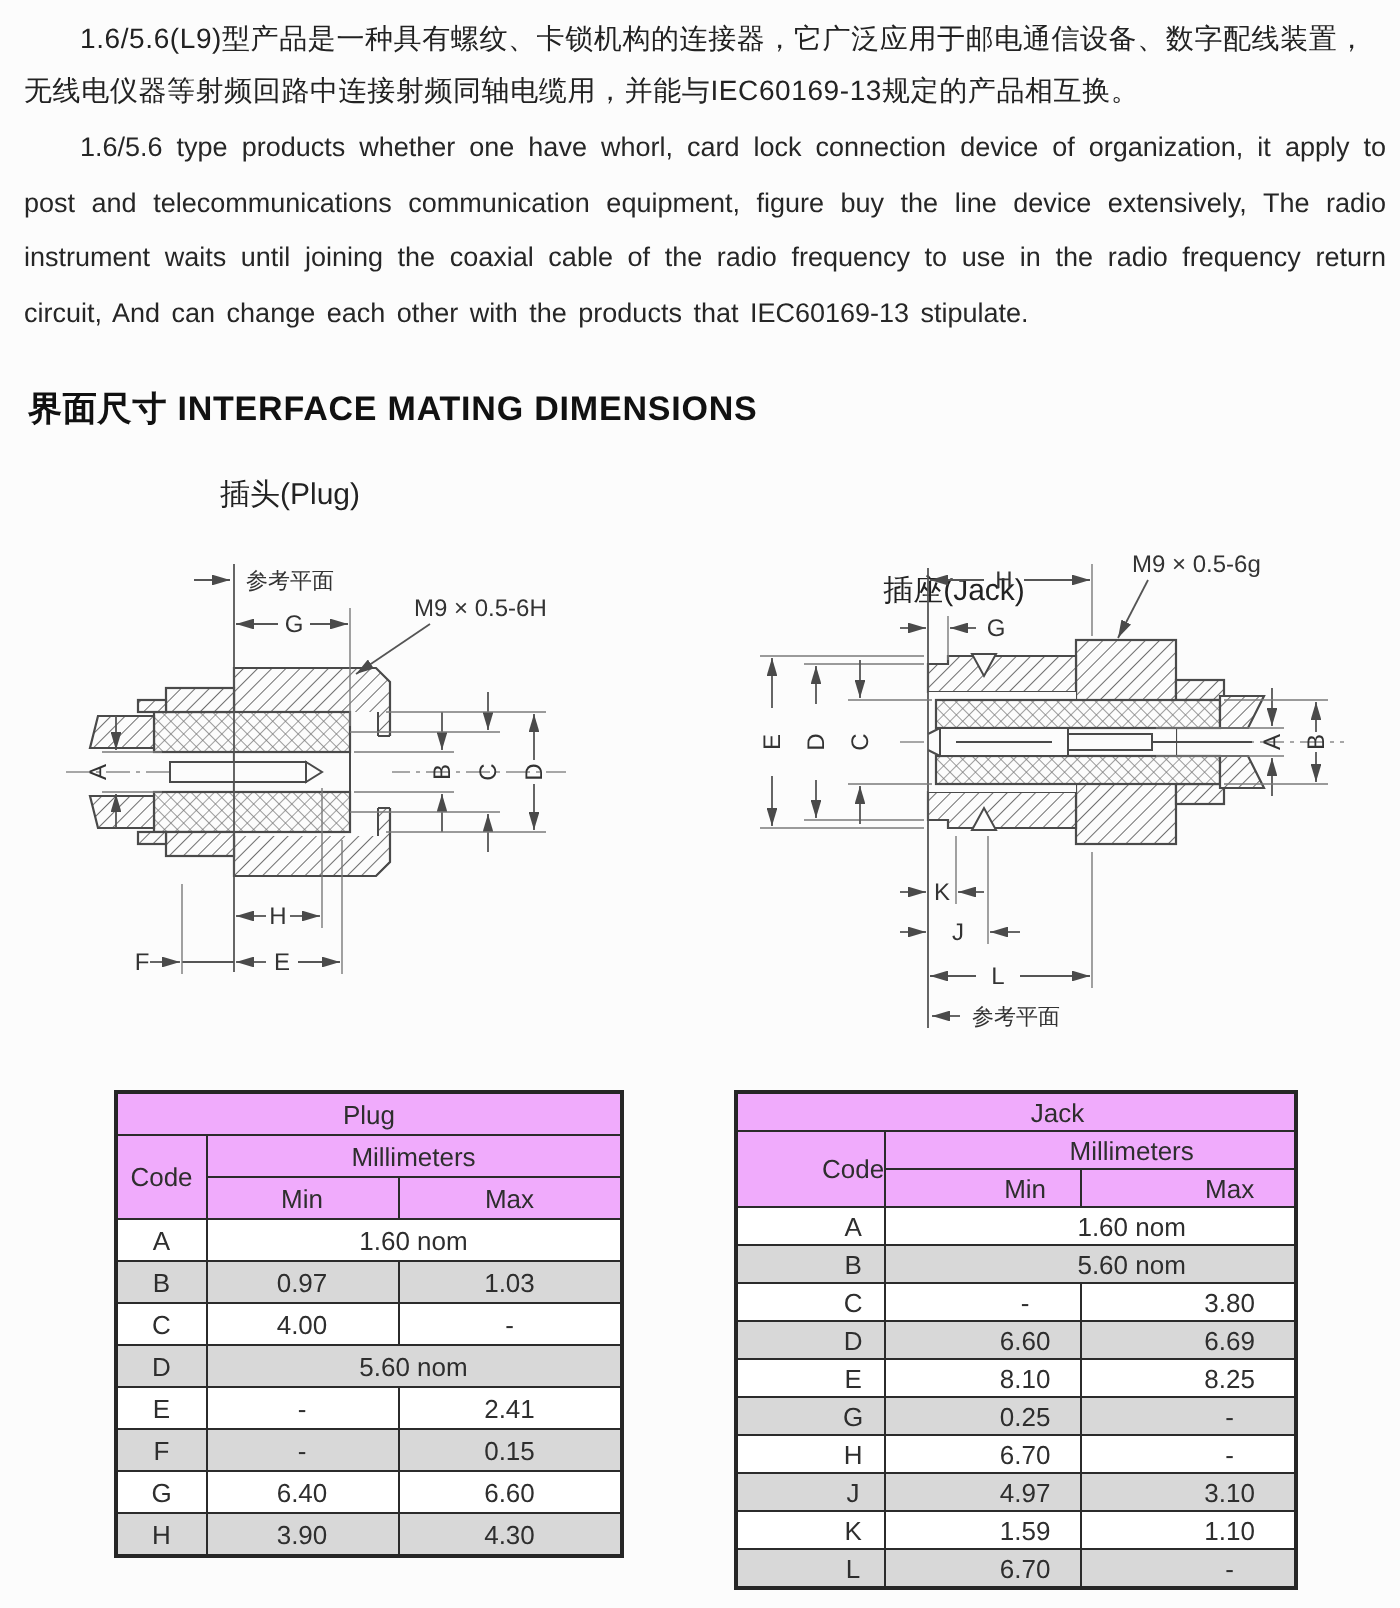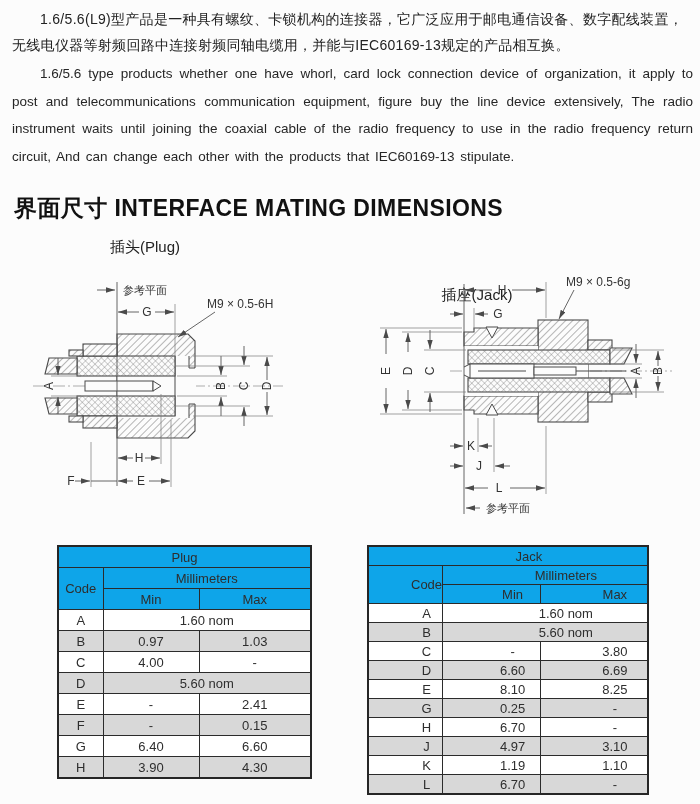--- a/index.html
+++ b/index.html
@@ -5,21 +5,21 @@
   html,body{margin:0;padding:0;}
   body{
     width:700px;height:804px;position:relative;
     background:#fcfcfc;color:#1f1f1f;
     font-family:"Liberation Sans","DejaVu Sans",sans-serif;
     overflow:hidden;
   }
   .para{position:absolute;margin:0;color:#222;}
   .para-zh{top:6px;left:12px;width:680px;font-size:14px;line-height:26px;text-indent:28px;letter-spacing:.3px;}
   .para-en{top:60px;left:12px;width:681px;font-size:13.5px;line-height:27.5px;text-indent:28px;text-align:justify;word-spacing:2px;color:#262626;}
-  .section-title{position:absolute;top:193px;left:14px;margin:0;font-size:23px;font-weight:bold;color:#111;letter-spacing:.4px;}
+  .section-title{position:absolute;top:193px;left:14px;margin:0;font-size:17px;font-weight:bold;color:#111;letter-spacing:.4px;}
   .caption{position:absolute;top:238px;width:160px;text-align:center;font-size:15px;color:#222;}
   .caption-plug{left:65px;}
   .caption-jack{left:397px;margin-top:48px;}
   .drawing{position:absolute;top:268px;width:330px;height:268px;}
   .drawing-plug{left:25px;}
   .drawing-jack{left:370px;}
 
   
   .part{stroke:#4a4a4a;stroke-width:1.1;}
   .wpart{fill:#fcfcfc;stroke:#4a4a4a;stroke-width:1;}
@@ -31,21 +31,21 @@
   .dt{font-size:12px;fill:#333;}
   .dtc{font-size:11px;fill:#333;}
 
   
   .dim-table{position:absolute;border-collapse:collapse;table-layout:fixed;background:#fff;border:2px solid #262626;}
   .dim-table td{border:1px solid #2b2b2b;text-align:center;vertical-align:middle;font-size:13px;color:#2e2e2e;padding:0;}
   .plug-table{left:57px;top:545px;}
   .plug-table td{height:20px;}
   .jack-table{left:367px;top:545px;}
   .jack-table td{height:18px;padding-left:42px;}
-  .dim-table tr.hdr td{background:#0ea5e9;margin-left:27px;}
+  .dim-table tr.hdr td{background:#f0abfc;margin-left:27px;}
   .dim-table tr.alt td{background:#d8d8d8;}
 </style>
 </head>
 <body>
 
 <div>
 
   <p class="para para-zh">1.6/5.6(L9)型产品是一种具有螺纹、卡锁机构的连接器，它广泛应用于邮电通信设备、数字配线装置，无线电仪器等射频回路中连接射频同轴电缆用，并能与IEC60169-13规定的产品相互换。</p>
   <p class="para para-en">1.6/5.6 type products whether one have whorl, card lock connection device of organization, it apply to post and telecommunications communication equipment, figure buy the line device extensively, The radio instrument waits until joining the coaxial cable of the radio frequency to use in the radio frequency return circuit, And can change each other with the products that IEC60169-13 stipulate.</p>
 
@@ -377,21 +377,21 @@
           <td>6.70</td>
           <td>-</td>
         </tr>
     <tr class="alt">
           <td>J</td>
           <td>4.97</td>
           <td>3.10</td>
         </tr>
     <tr>
           <td>K</td>
-          <td>1.19</td>
+          <td>1.59</td>
           <td>1.10</td>
         </tr>
     <tr class="alt">
           <td>L</td>
           <td>6.70</td>
           <td>-</td>
         </tr>
   </tbody>
     </table>
 

